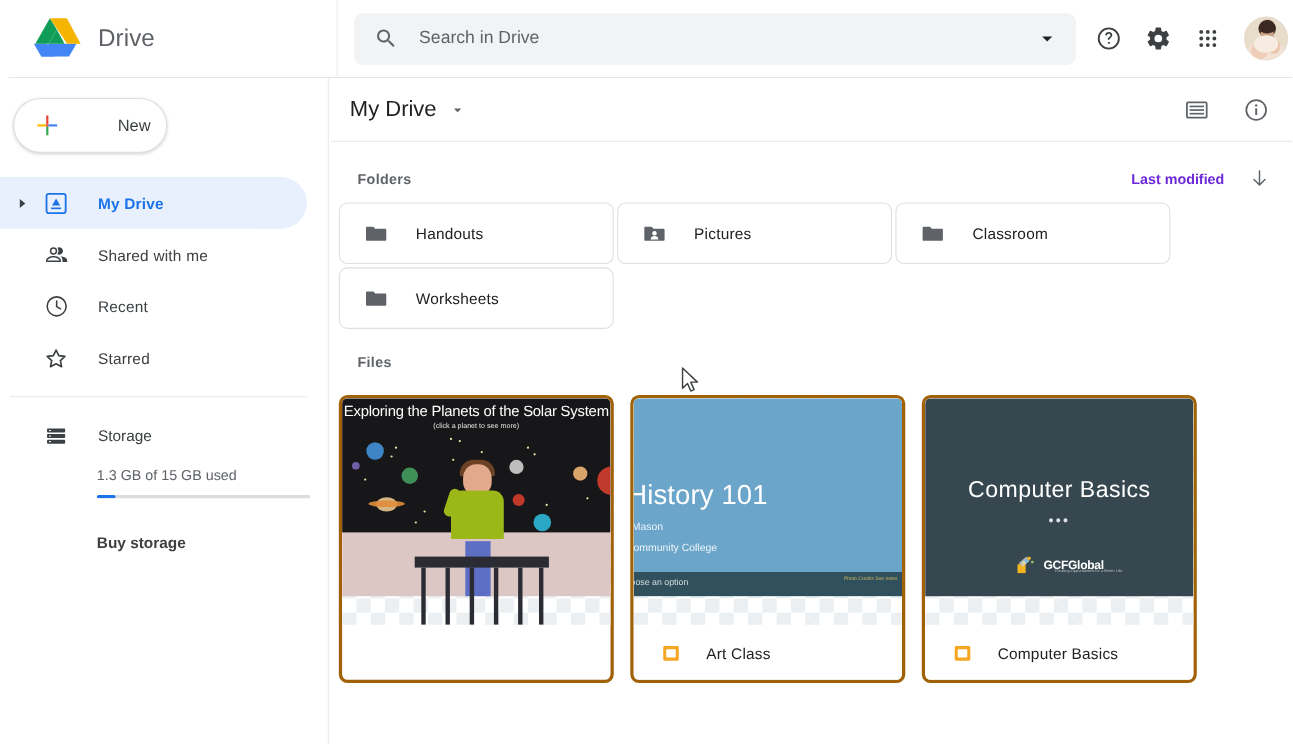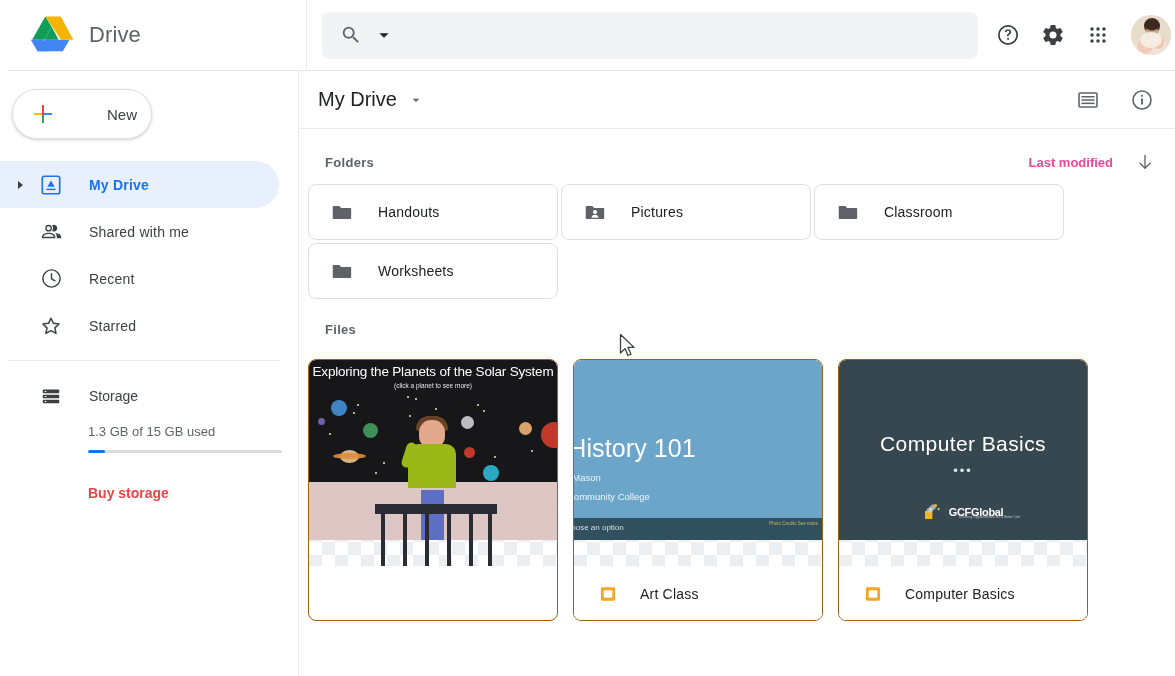--- a/index.html
+++ b/index.html
@@ -109,21 +109,21 @@
     font-size: 13px; color: #5f6368; margin-left: 88px; margin-top: 5px;
   }
   .storage-bar {
     margin-left: 88px; margin-top: 11px;
     width: 194px; height: 3px; background: #dadce0; border-radius: 2px;
     overflow: hidden;
   }
   .storage-bar-fill { height: 3px; background: #1a73e8; border-radius: 2px; }
   .buy-storage {
     display: inline-block; margin-left: 88px; margin-top: 32px;
-    font-size: 14px; color: #ef4444; text-decoration: none; cursor: pointer;
+    font-size: 14px; color: #404040; text-decoration: none; cursor: pointer;
     font-weight: bold;
   }
 
   
   .main {
     position: absolute; top: 71px; left: 300px; width: 875px; height: 605px;
     background: #fff;
   }
   .main-header {
     height: 58px; display: flex; align-items: center;
@@ -143,42 +143,42 @@
     display: flex; align-items: center;
     padding: 0 8px 0 25px; height: 50px; margin-top: 8px;
   }
   .section-label {
     font-size: 13px; color: #5f6368; font-weight: bold; letter-spacing: .3px;
   }
   .sort-control {
     margin-left: auto; display: flex; align-items: center;
     cursor: pointer; gap: 22px; padding-right: 12px;
   }
-  .sort-label { font-size: 13px; color: #ec4899; font-weight: bold; margin-left: 16px; }
+  .sort-label { font-size: 13px; color: #6d28d9; font-weight: bold; margin-left: 16px; }
 
   .grid {
     display: flex; flex-wrap: wrap; gap: 3px;
     padding: 0 12px 0 8px; margin-top: -3px;
   }
   .folder-card {
     width: 250px; height: 56px;
     border: 1px solid #e0e0e0; border-radius: 8px;
     display: flex; align-items: center; padding-left: 22px;
     cursor: pointer; background: #fff;
   }
   .folder-name {
     font-size: 14px; color: #202124; margin-left: 25px; letter-spacing: .2px;
   }
 
   .files-label-row { padding: 0 12px 12px 25px; height: 48px; display: flex; align-items: center; margin-top: 12px;}
 
   .files-grid { display: flex; gap: 15px; padding: 0 12px 0 8px; }
   .file-card {
     width: 250px; height: 262px;
-    border: 1px solid #a16207; border-radius: 8px;
+    border: 3px solid #a16207; border-radius: 8px;
     background: #fff; overflow: hidden; cursor: pointer;
     display: flex; flex-direction: column;
   }
   .thumb {
     height: 206px; position: relative; overflow: hidden;
     background-color: #fff;
     background-image:
       linear-gradient(45deg, #eceff1 25%, transparent 25%, transparent 75%, #eceff1 75%),
       linear-gradient(45deg, #eceff1 25%, transparent 25%, transparent 75%, #eceff1 75%);
     background-size: 26px 26px;
@@ -250,20 +250,21 @@
         <path d="M16 1.2 L32.1 1.2 L45.2 25.4 L32.4 25.4 Z" fill="#f4b400"></path>
         <path d="M14.9 25.4 L22.6 11.9 L29.9 25.4 Z" fill="#0f9d58"></path>
       </svg>
       <span class="brand-title">Drive</span>
     </div>
 
     <div class="search-wrap">
       <svg class="search-icon" viewBox="0 0 24 24">
         <path fill="#5f6368" d="M15.5 14h-.79l-.28-.27A6.47 6.47 0 0 0 16 9.5 6.5 6.5 0 1 0 9.5 16c1.61 0 3.09-.59 4.23-1.57l.27.28v.79l5 4.99L20.49 19zm-6 0A4.5 4.5 0 1 1 14 9.5 4.5 4.5 0 0 1 9.5 14"></path>
       </svg>
+      <input class="search-input" type="text" placeholder="Search in Drive" style="">
       <button class="search-opts">
         <svg width="22" height="22" viewBox="0 0 24 24">
           <path fill="#202124" d="M7 10l5 5 5-5z"></path>
         </svg>
       </button>
     </div>
 
     <div class="topbar-actions">
       <button class="icon-btn">
         <svg width="24" height="24" viewBox="0 0 24 24">

